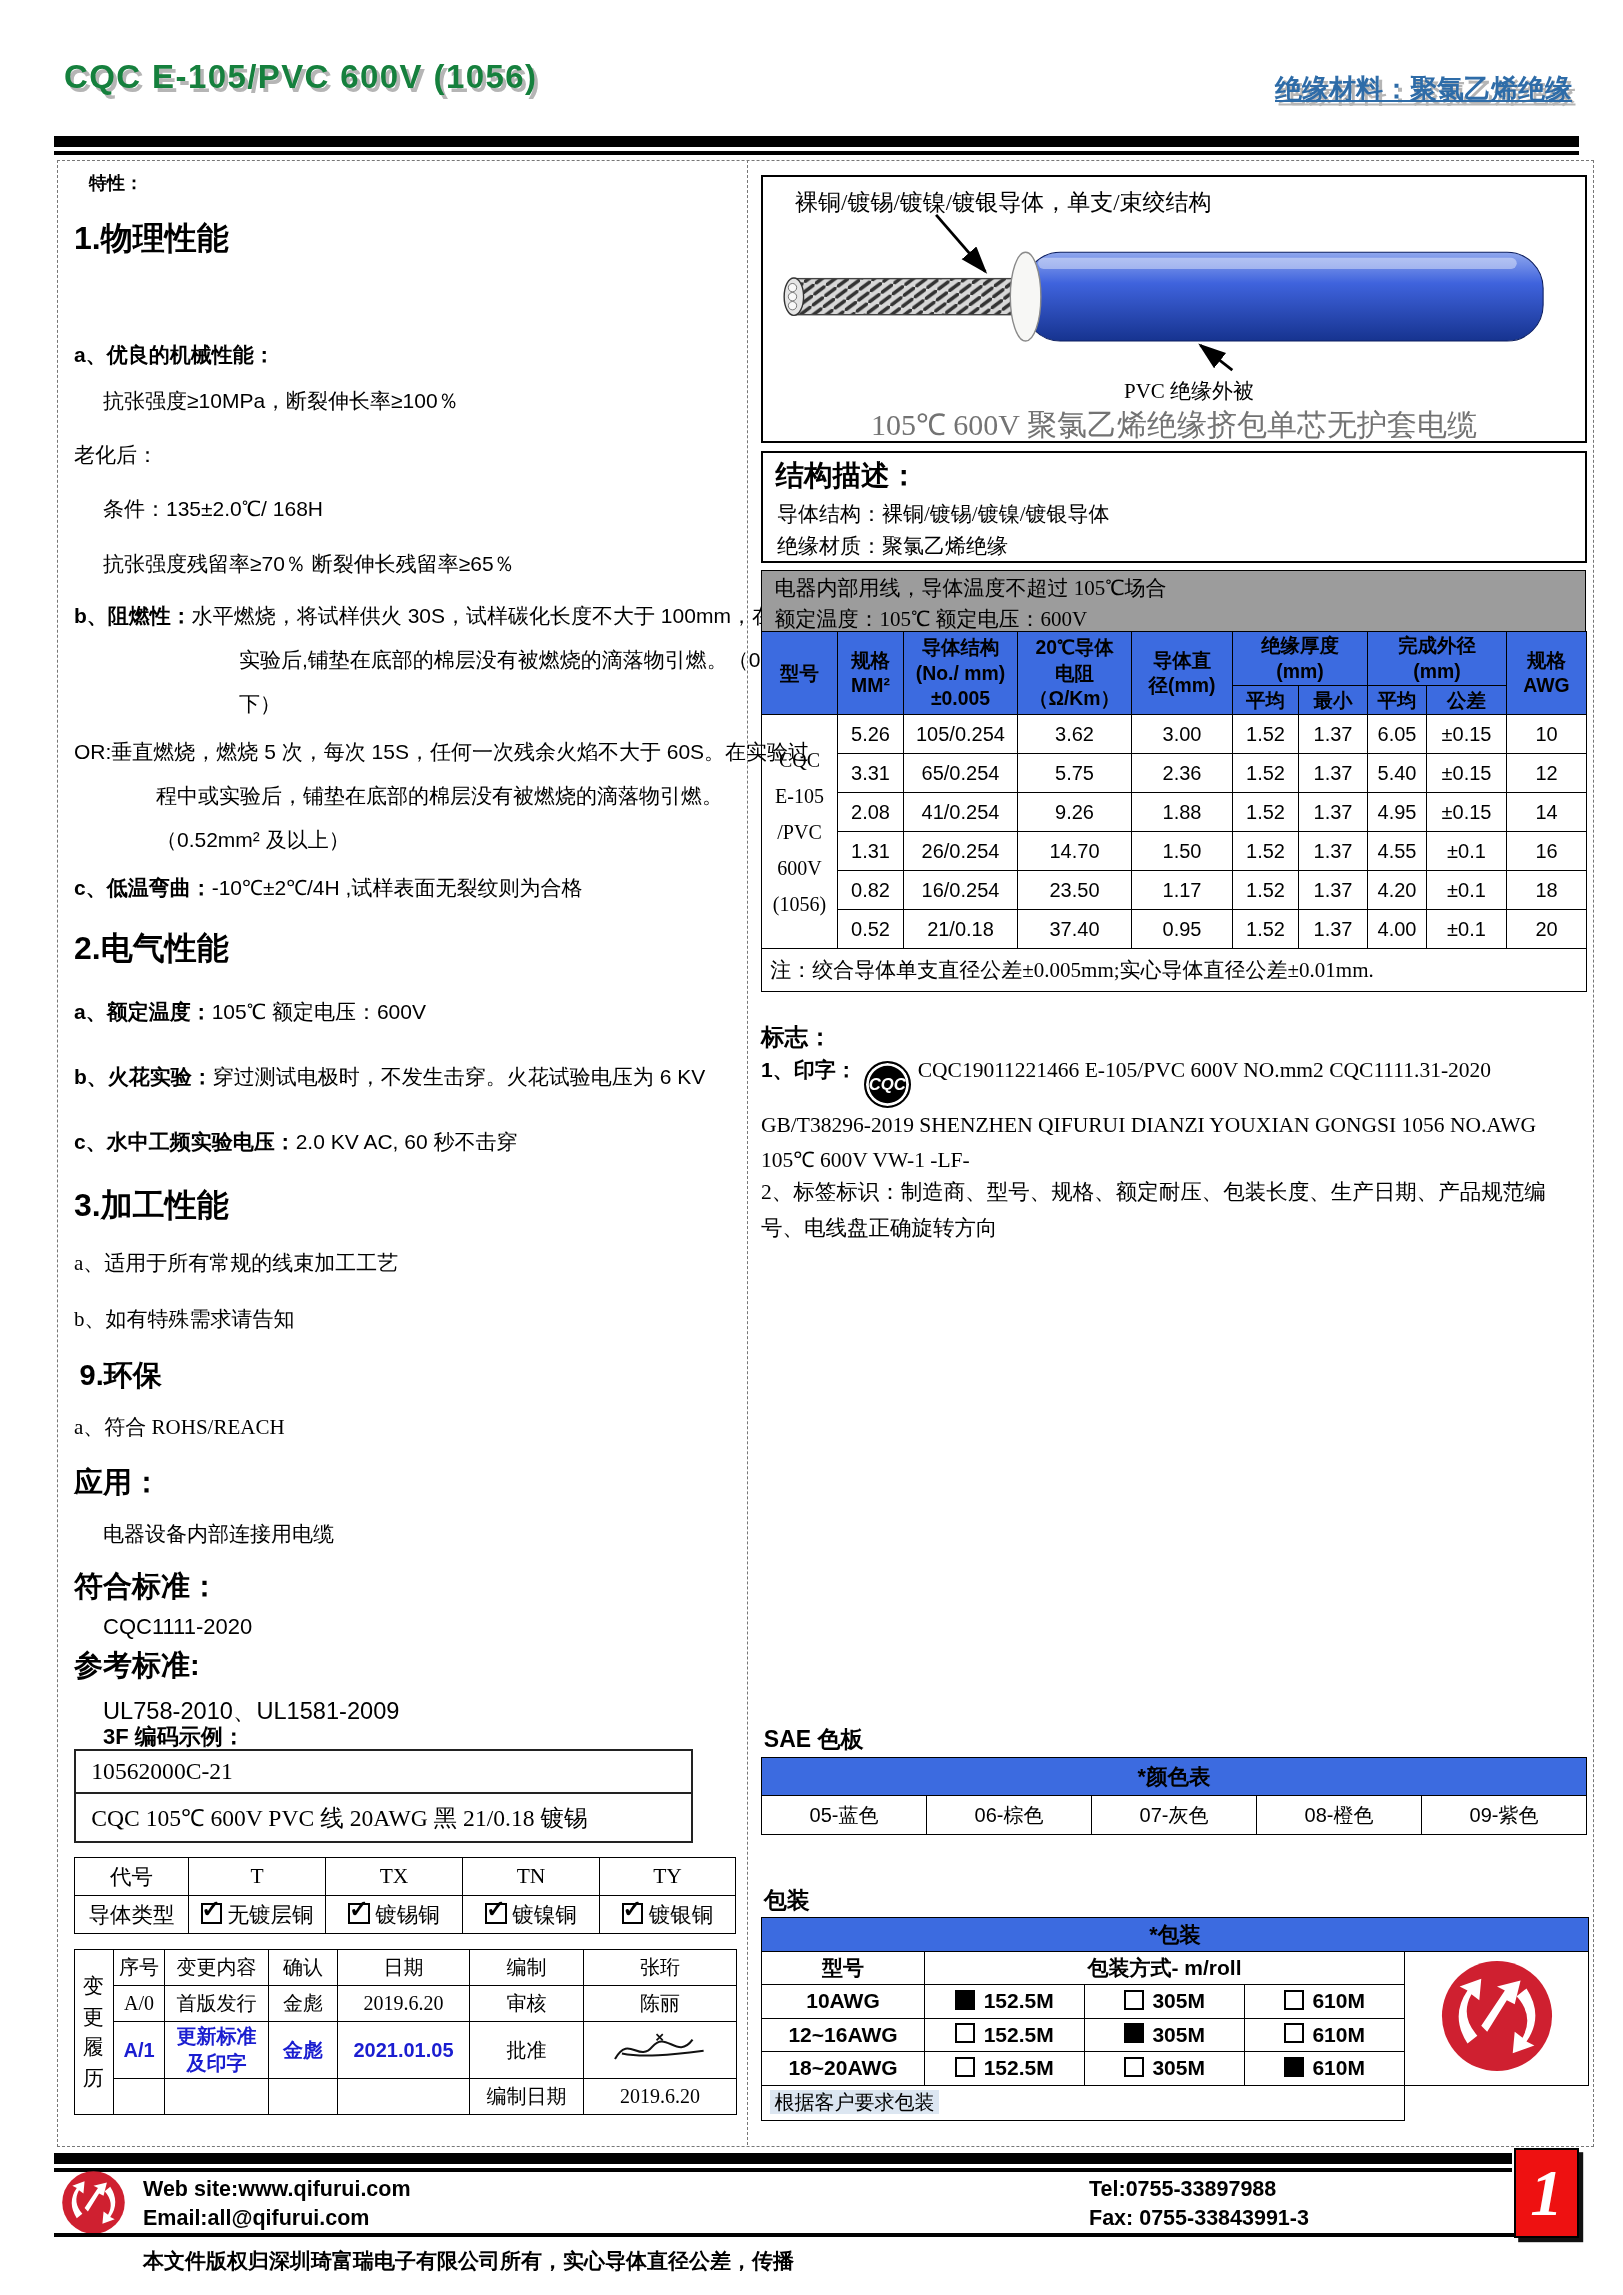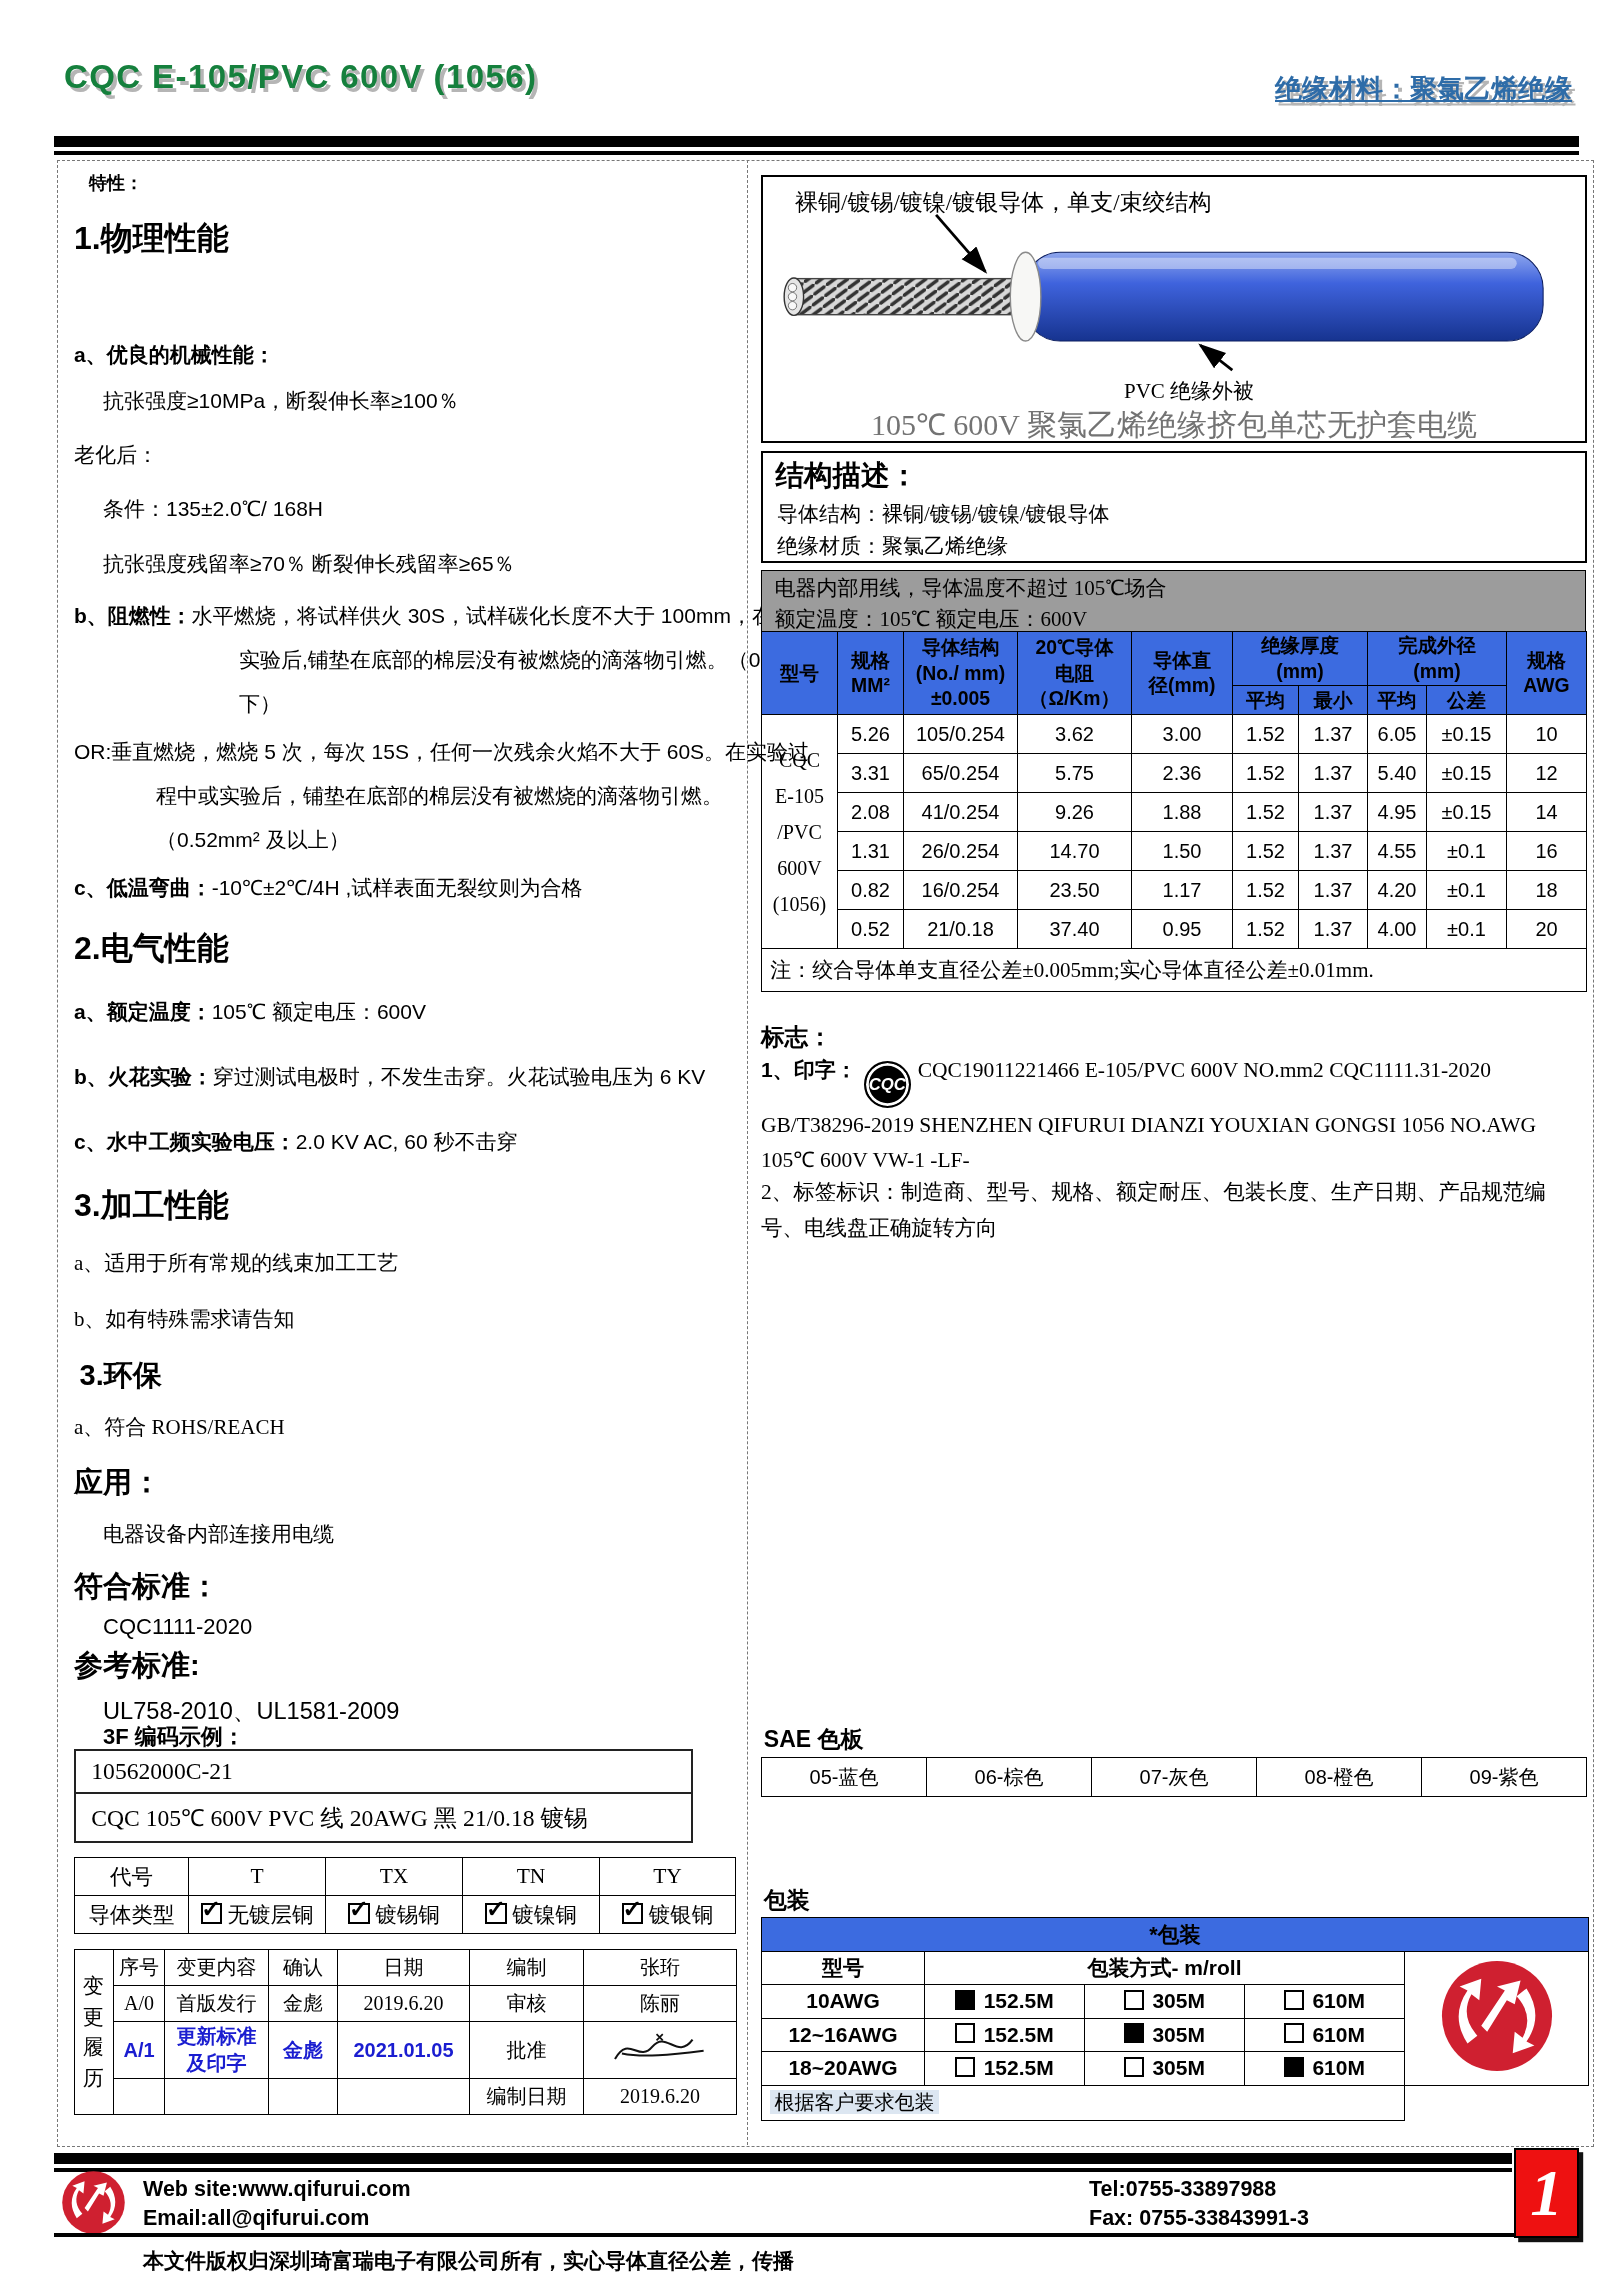--- a/index.html
+++ b/index.html
@@ -156,21 +156,21 @@
 
     <div class="h-big" style="top:927px">2.电气性能</div>
     <div class="t30" style="top:998px"><b>a、额定温度：</b><span>105℃   额定电压：600V</span></div>
     <div class="t30" style="top:1063px"><b>b、火花实验：</b><span>穿过测试电极时，不发生击穿。火花试验电压为 6 KV</span></div>
     <div class="t30" style="top:1128px"><b>c、水中工频实验电压：</b><span>2.0 KV AC, 60 秒不击穿</span></div>
 
     <div class="h-big" style="top:1184px">3.加工性能</div>
     <div class="t30 serif" style="top:1249px">a、适用于所有常规的线束加工工艺</div>
     <div class="t30 serif" style="top:1305px">b、如有特殊需求请告知</div>
 
-    <div class="h-mid" style="top:1356px;left:5.6px">3.环保</div>
+    <div class="h-mid" style="top:1356px;left:5.6px">9.环保</div>
     <div class="t30 serif" style="top:1413px">a、符合 ROHS/REACH</div>
 
     <div class="h-mid" style="top:1463px">应用：</div>
     <div class="t30 serif ind" style="top:1520px">电器设备内部连接用电缆</div>
 
     <div class="h-mid" style="top:1567px">符合标准：</div>
     <div class="t32 ind" style="top:1614px">CQC1111-2020</div>
 
     <div class="h-mid" style="top:1646px">参考标准:</div>
     <div class="t34 ind" style="top:1695px">UL758-2010、UL1581-2009</div>
@@ -439,20 +439,23 @@
     <div class="saehead">SAE 色板</div>
     <table class="ctab">
       <colgroup>
           <col style="width:165px">
           <col style="width:165px">
           <col style="width:165px">
           <col style="width:165px">
           <col style="width:165px">
         </colgroup>
       <tbody id="ctab-body">
+        <tr class="title">
+            <td colspan="5">*颜色表</td>
+          </tr>
           <tr>
             <td>05-蓝色</td>
             <td>06-棕色</td>
             <td>07-灰色</td>
             <td>08-橙色</td>
             <td>09-紫色</td>
           </tr>
         </tbody>
     </table>
 

